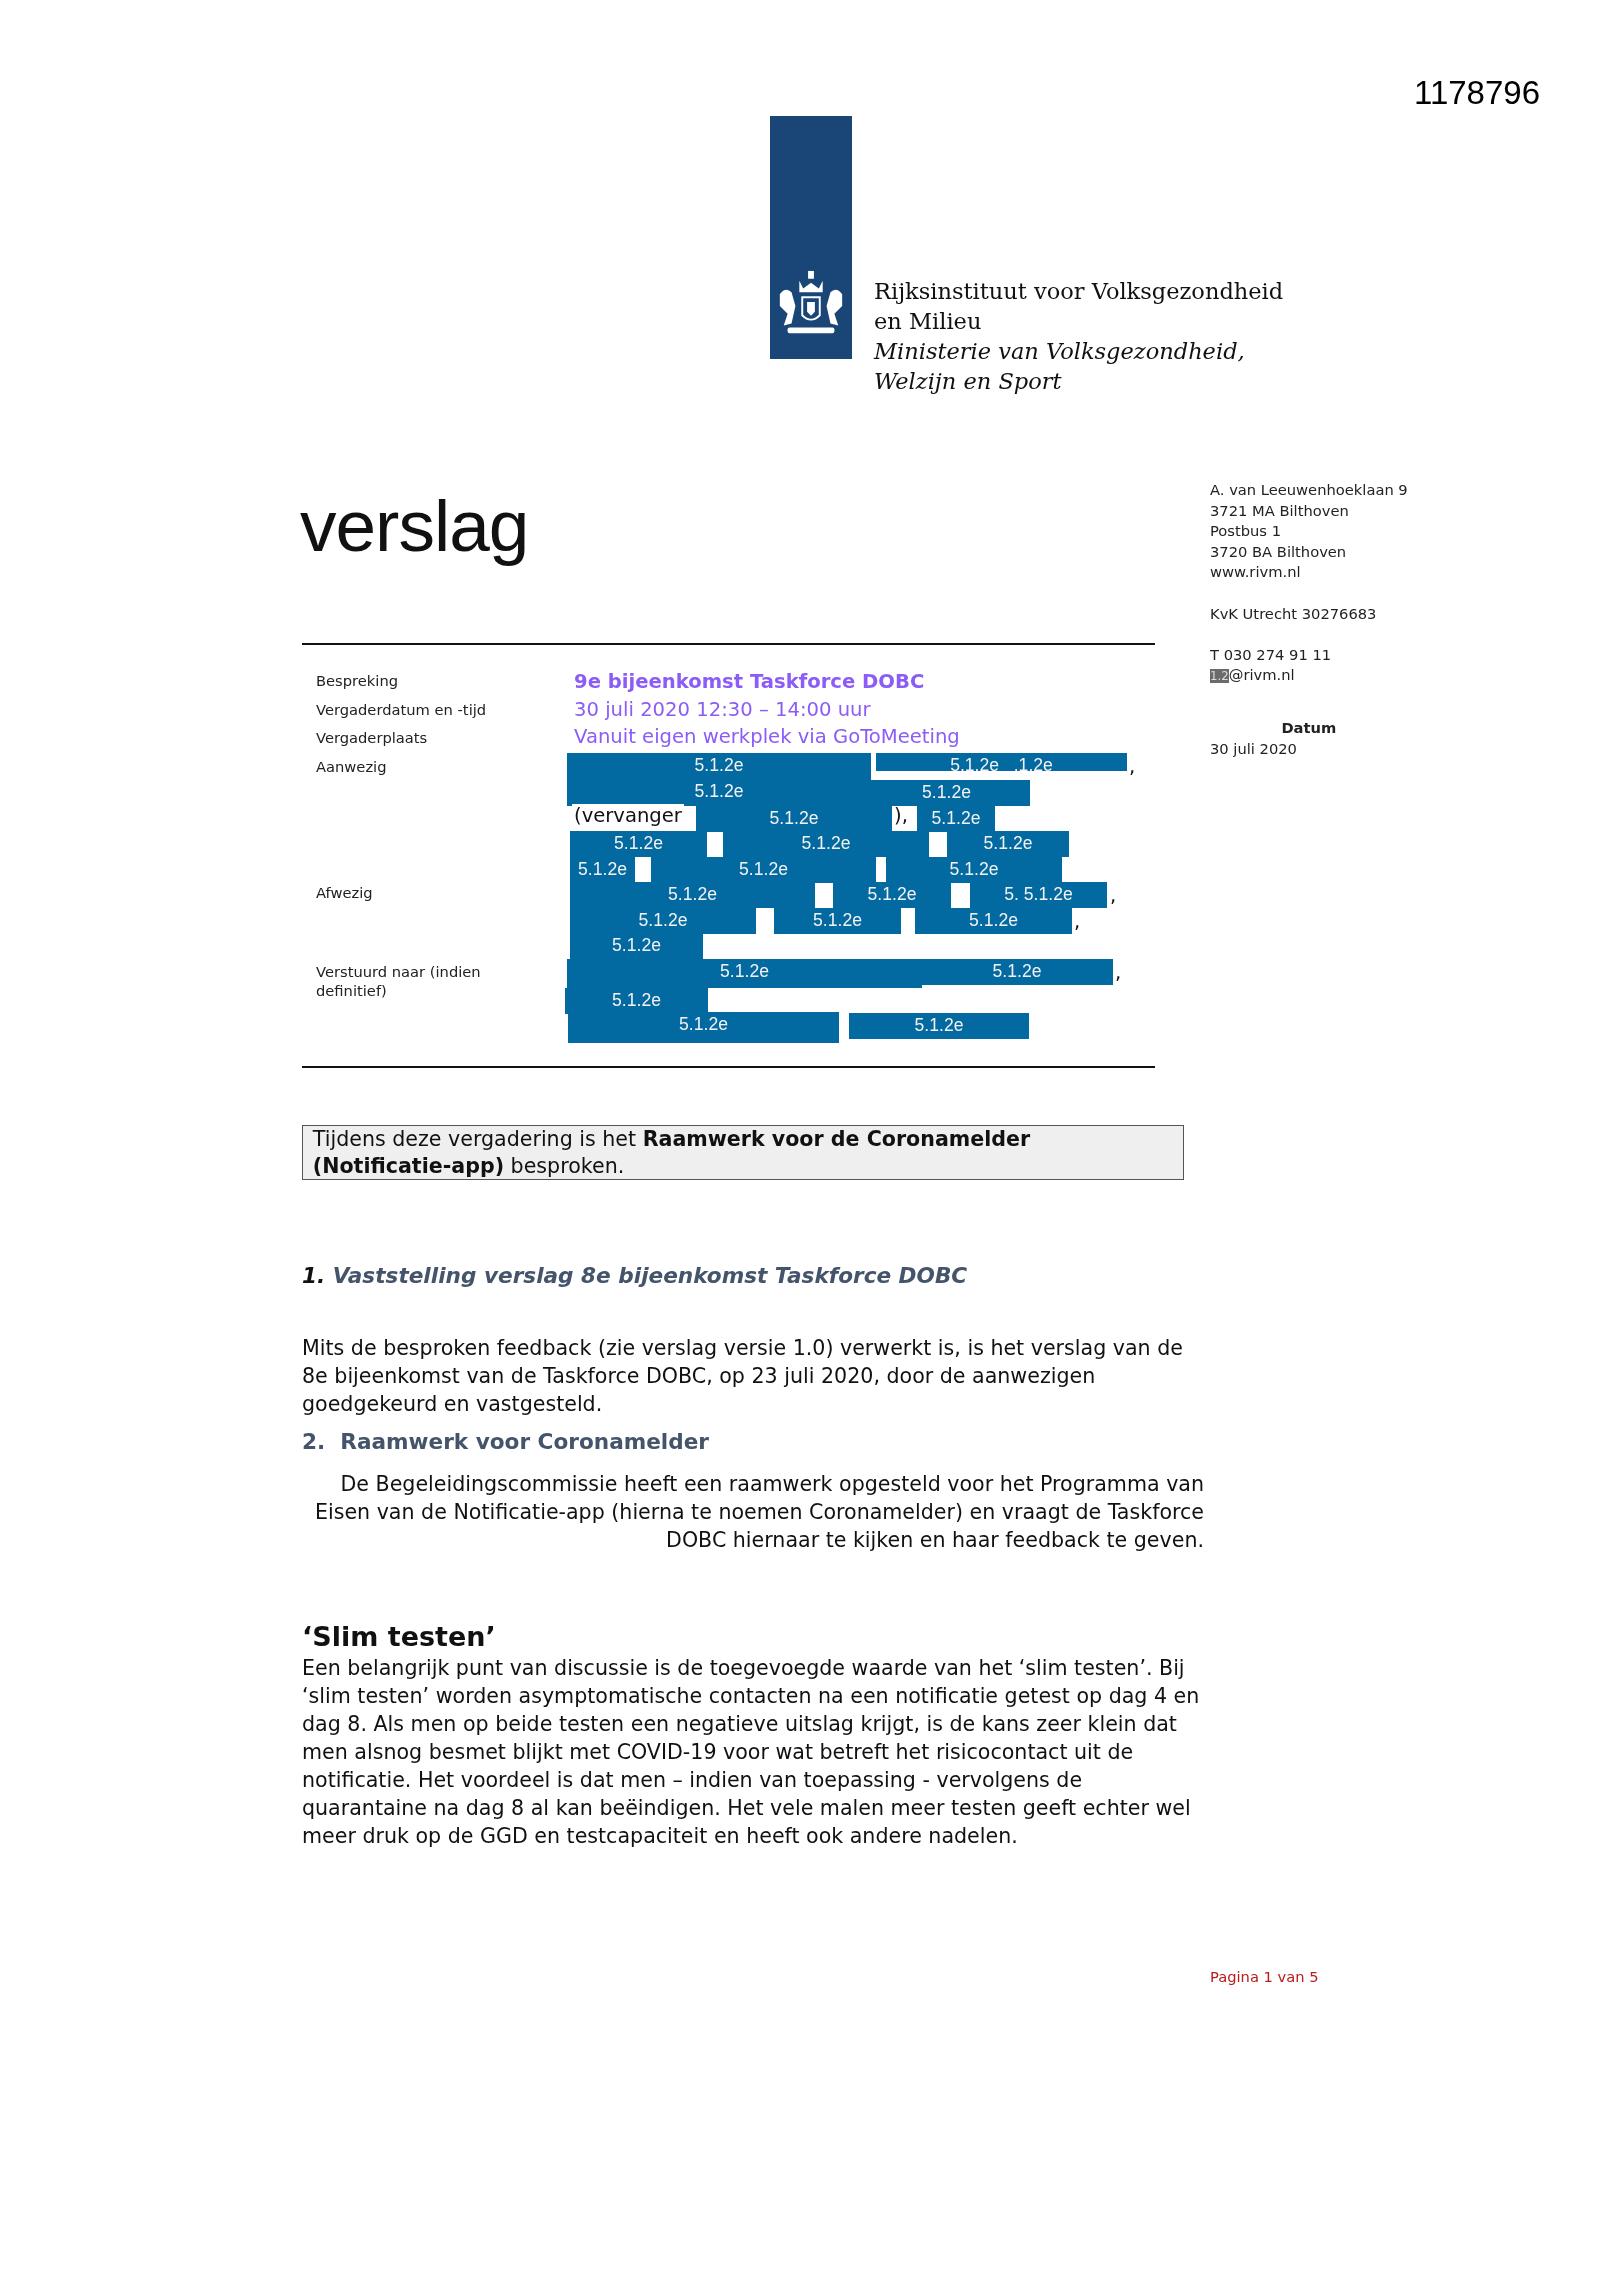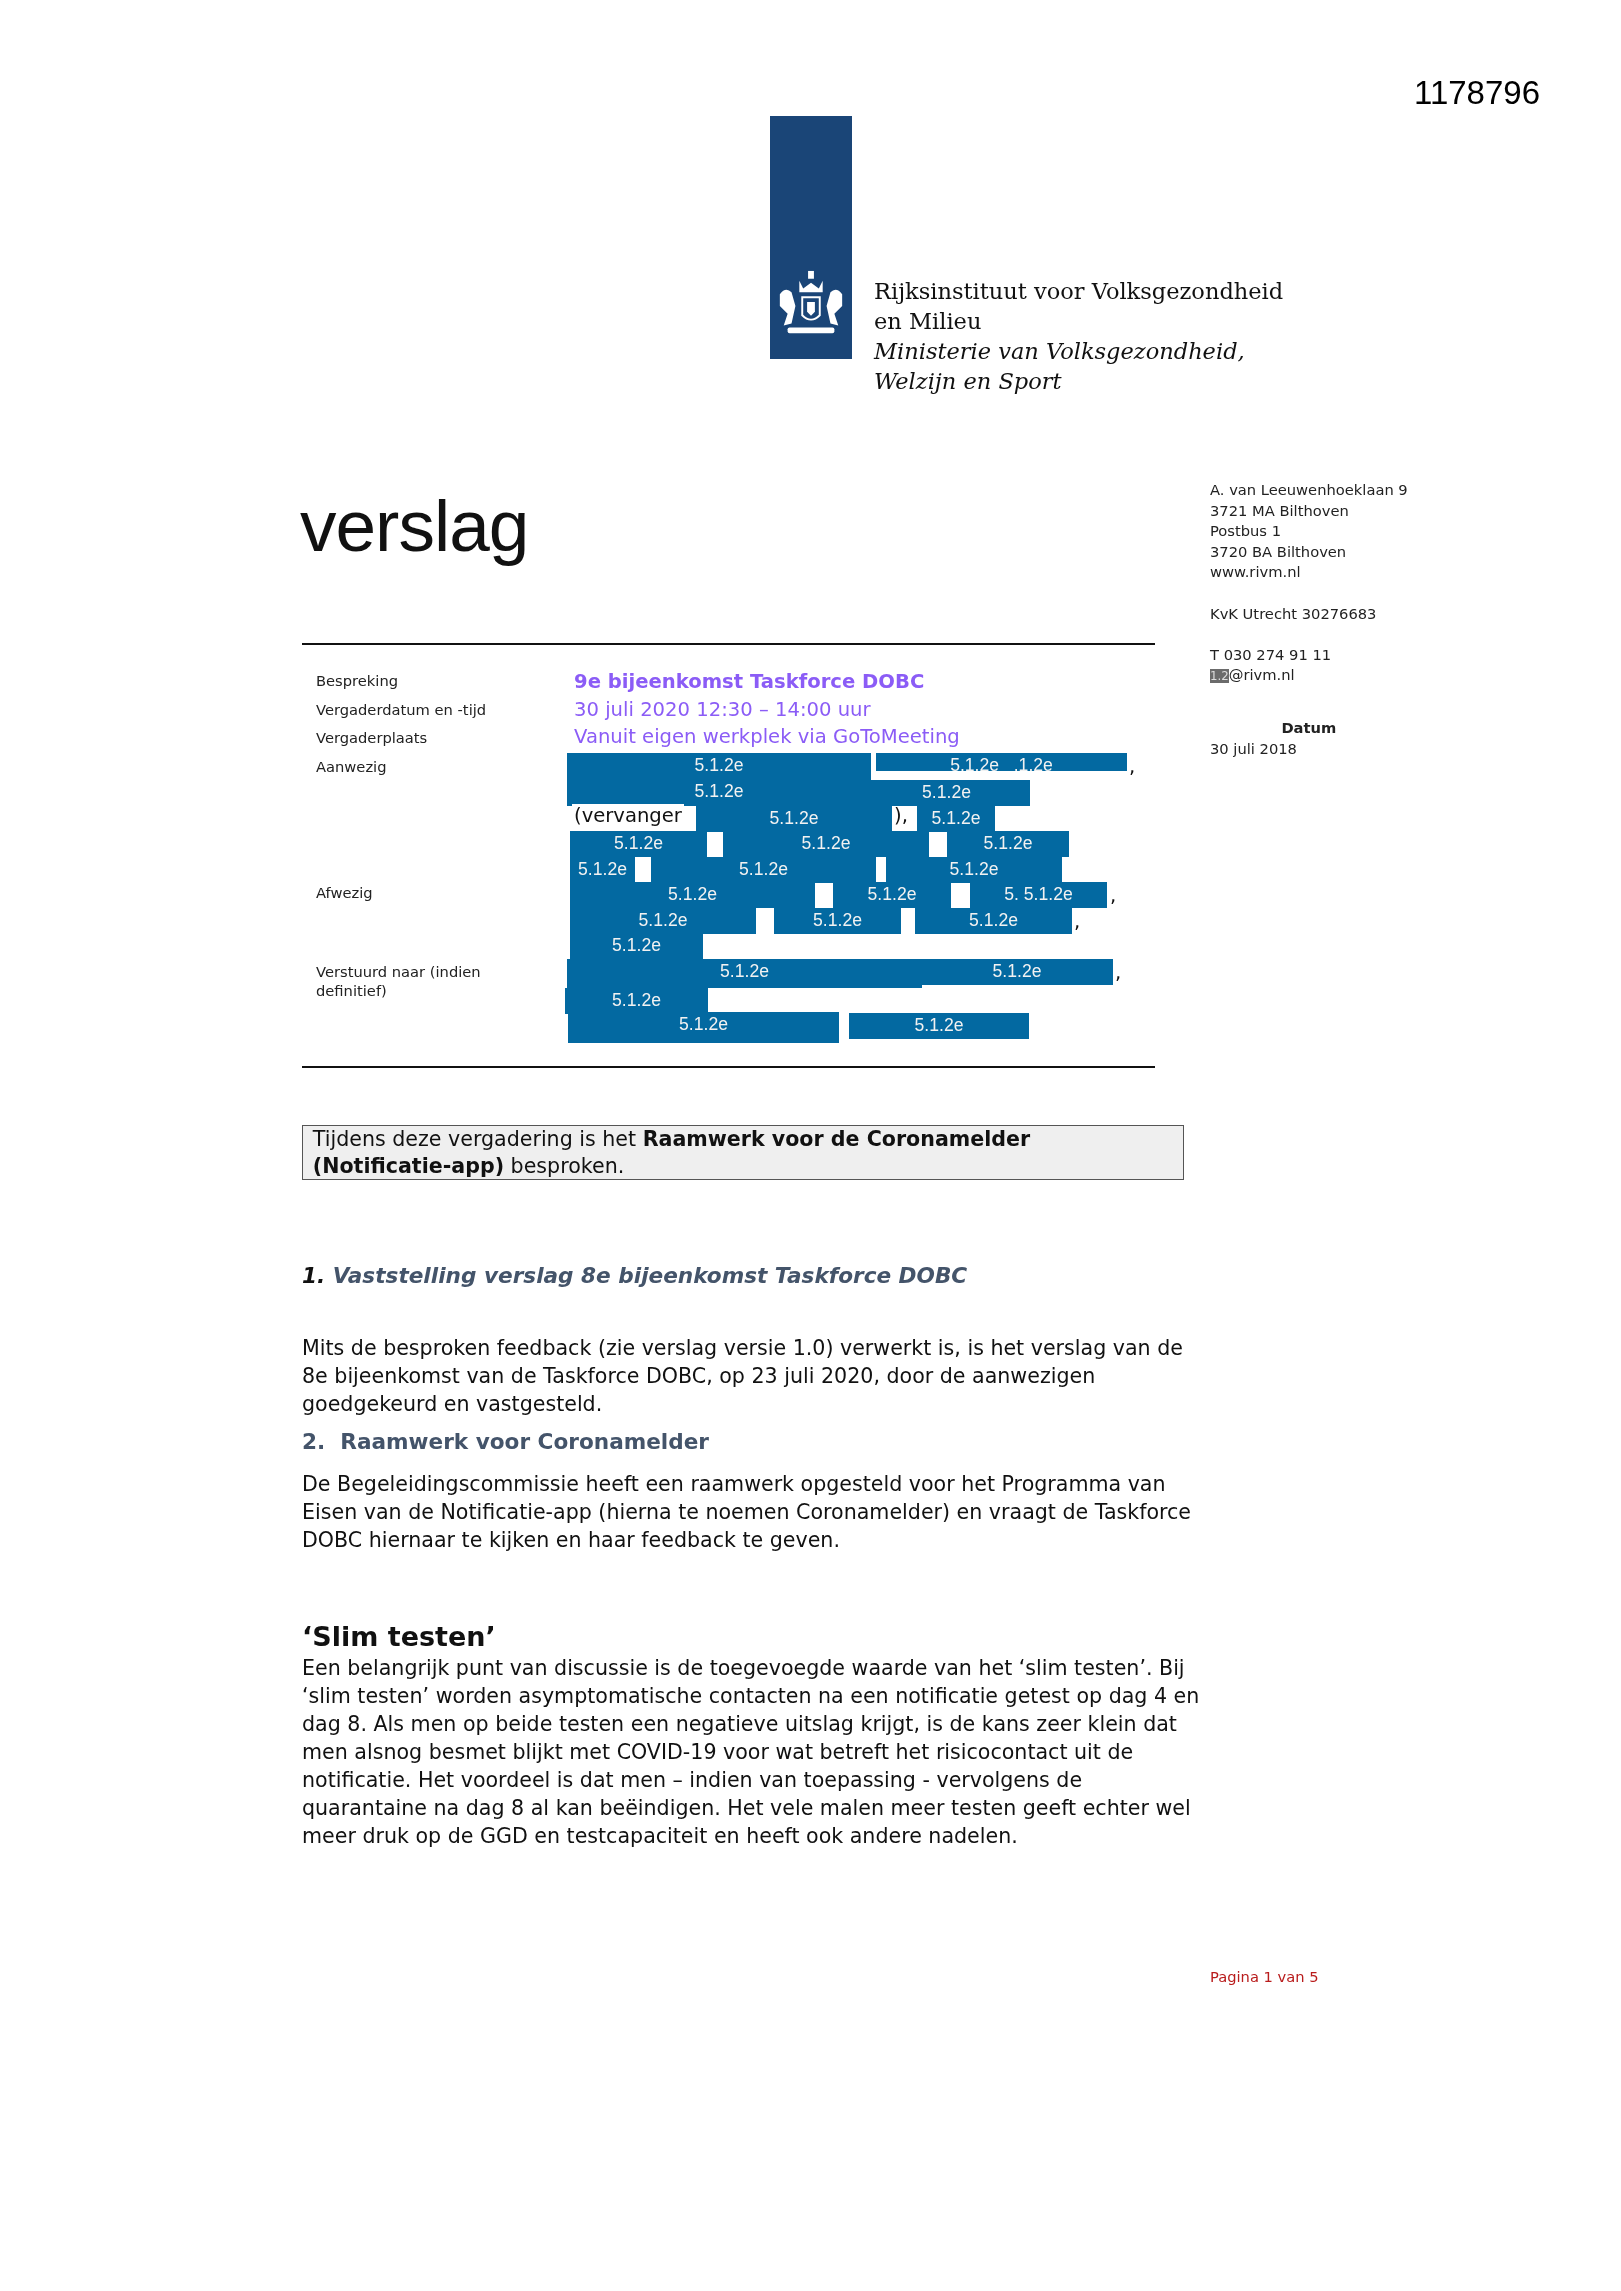--- a/index.html
+++ b/index.html
@@ -61,21 +61,21 @@
   <div>Postbus 1</div>
   <div>3720 BA Bilthoven</div>
   <div>www.rivm.nl</div>
   <div style="height:20.6px"></div>
   <div>KvK Utrecht 30276683</div>
   <div style="height:20.6px"></div>
   <div>T   030 274 91 11</div>
   <div><span style="background:#6b6b6b;color:#ddd;font-size:11.8px;">1.2</span><span>@rivm.nl</span></div>
   <div style="height:31px"></div>
   <div class="bold">Datum</div>
-  <div>30 juli 2018</div>
+  <div>30 juli 2020</div>
 </div>
 
 <div class="abs hr" style="top:643px;"></div>
 
 <div class="abs meta-label" style="top:672px;">Bespreking</div>
 <div class="abs meta-label" style="top:701px;">Vergaderdatum en -tijd</div>
 <div class="abs meta-label" style="top:729px;">Vergaderplaats</div>
 <div class="abs meta-label" style="top:758px;">Aanwezig</div>
 <div class="abs meta-label" style="top:884px;">Afwezig</div>
 <div class="abs meta-label" style="top:963px;">Verstuurd naar (indien</div>
@@ -124,18 +124,18 @@
 </div>
 
 <div class="abs h1" style="top:1263px;font-style:italic;">
   <span class="num">1.</span> <span>Vaststelling verslag 8e bijeenkomst Taskforce DOBC</span>
 </div>
 <div class="abs para" style="top:1286px;margin-top:48px;">Mits de besproken feedback (zie verslag versie 1.0) verwerkt is, is het verslag van de 8e bijeenkomst van de Taskforce DOBC, op 23 juli 2020, door de aanwezigen goedgekeurd en vastgesteld.</div>
 
 <div class="abs h1" style="top:1429px;">
   <span>2.</span>&nbsp; <span>Raamwerk voor Coronamelder</span>
 </div>
-<div class="abs para" style="top:1470px;">De Begeleidingscommissie heeft een raamwerk opgesteld voor het Programma van Eisen van de Notificatie-app (hierna te noemen Coronamelder) en vraagt de Taskforce DOBC hiernaar te kijken en haar feedback te geven.</div>
+<div class="abs para" style="top:1470px;text-align:right;">De Begeleidingscommissie heeft een raamwerk opgesteld voor het Programma van Eisen van de Notificatie-app (hierna te noemen Coronamelder) en vraagt de Taskforce DOBC hiernaar te kijken en haar feedback te geven.</div>
 <div class="abs sub" style="top:1621px;">‘Slim testen’</div>
 <div class="abs para" style="top:1654px;">Een belangrijk punt van discussie is de toegevoegde waarde van het ‘slim testen’. Bij ‘slim testen’ worden asymptomatische contacten na een notificatie getest op dag 4 en dag 8. Als men op beide testen een negatieve uitslag krijgt, is de kans zeer klein dat men alsnog besmet blijkt met COVID-19 voor wat betreft het risicocontact uit de notificatie. Het voordeel is dat men – indien van toepassing - vervolgens de quarantaine na dag 8 al kan beëindigen. Het vele malen meer testen geeft echter wel meer druk op de GGD en testcapaciteit en heeft ook andere nadelen.</div>
 
 <div class="abs footer">Pagina 1 van 5</div>
 
 
 </body></html>

